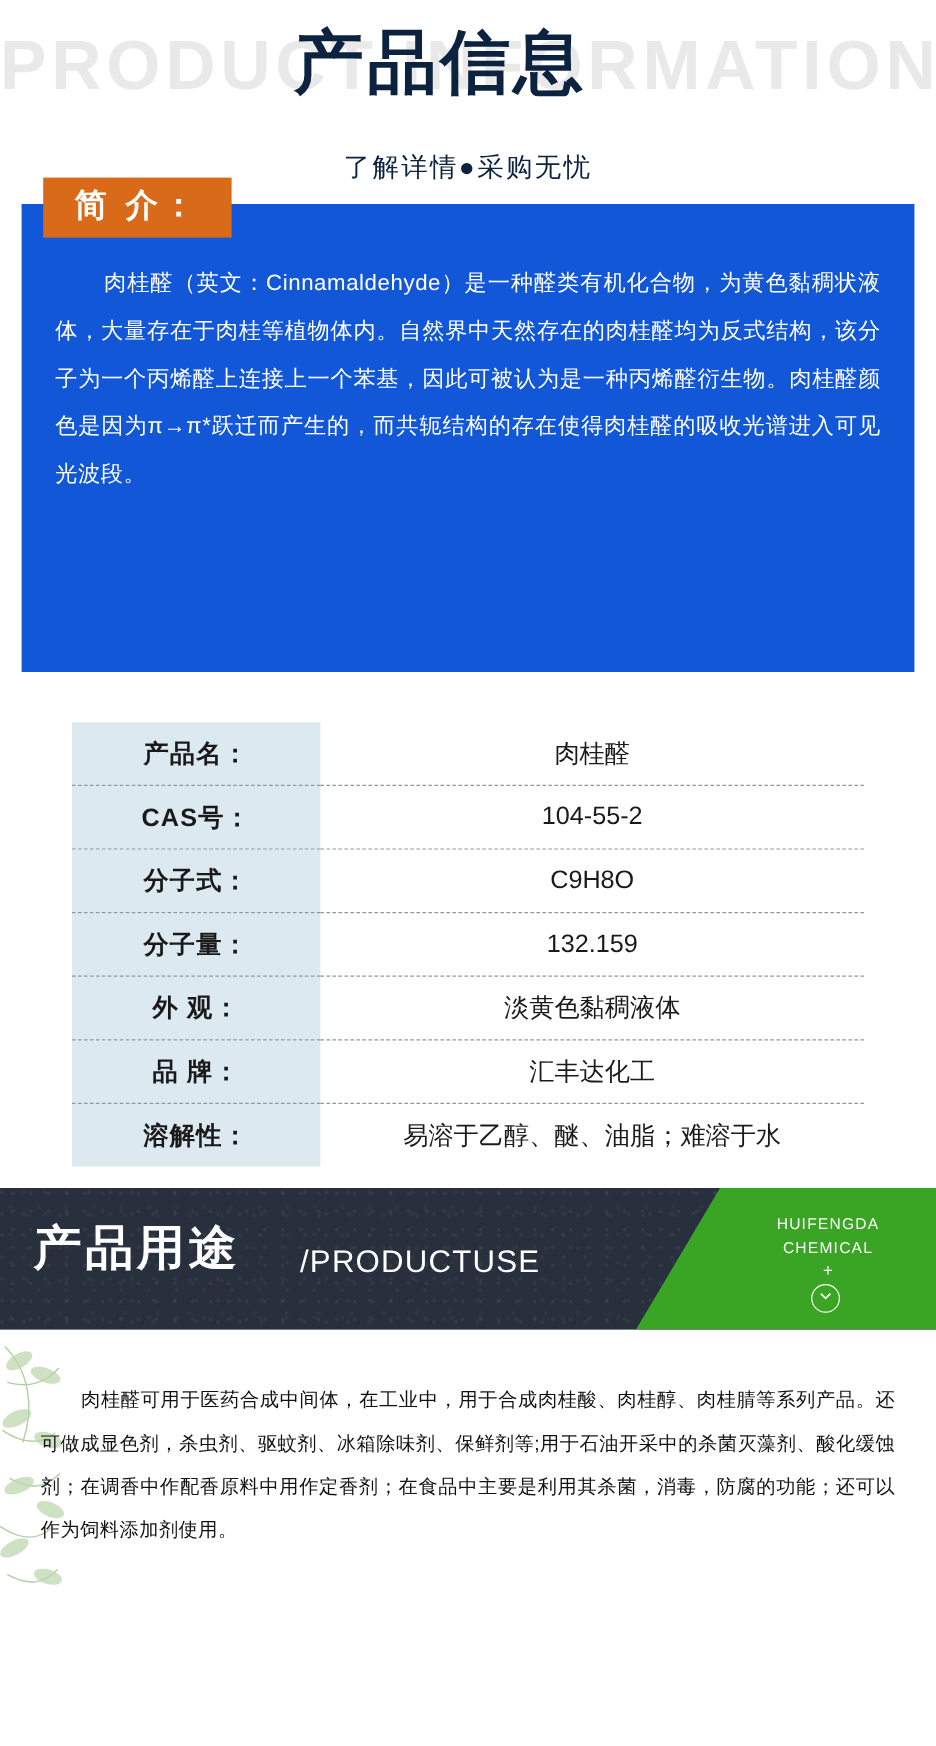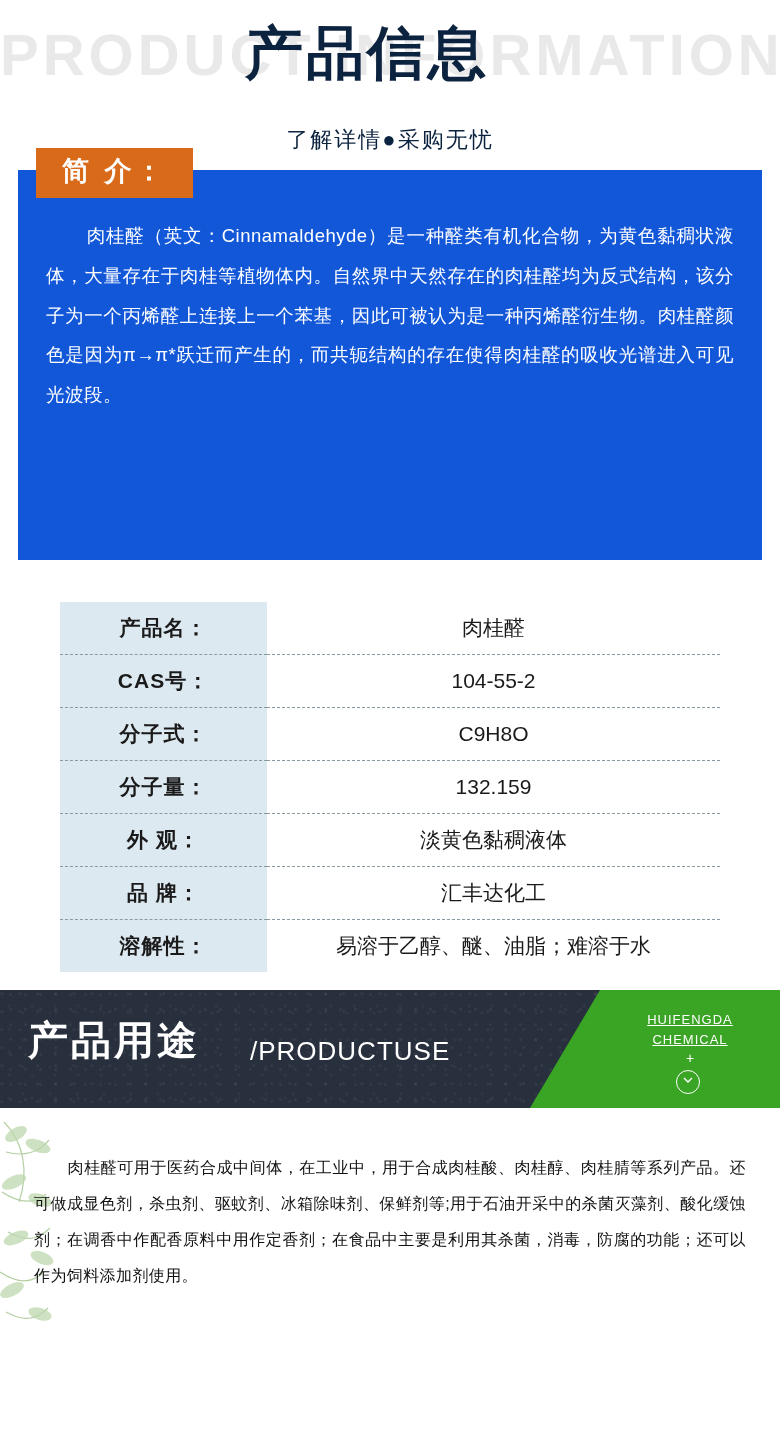--- a/index.html
+++ b/index.html
@@ -159,21 +159,20 @@
   .brand-en {
     position: absolute;
     top: 20px;
     right: 0;
     width: 180px;
     text-align: center;
     color: #ffffff;
     font-size: 13px;
     line-height: 1.5;
     letter-spacing: 1px;
-    text-decoration: underline;
   }
   .brand-plus {
     position: absolute;
     top: 60px;
     right: 0;
     width: 180px;
     text-align: center;
     color: #ffffff;
     font-size: 14px;
   }

